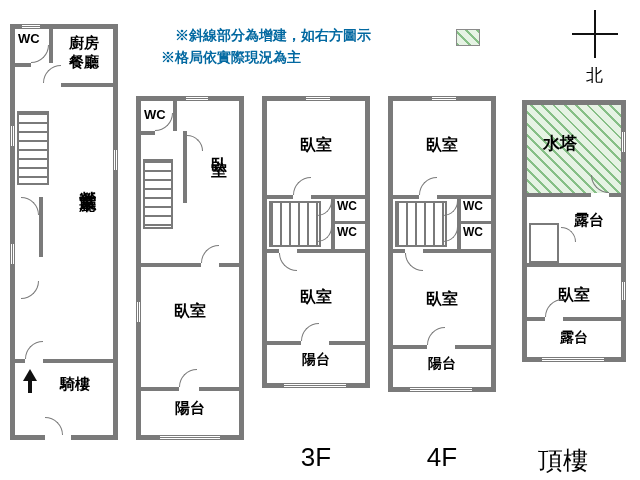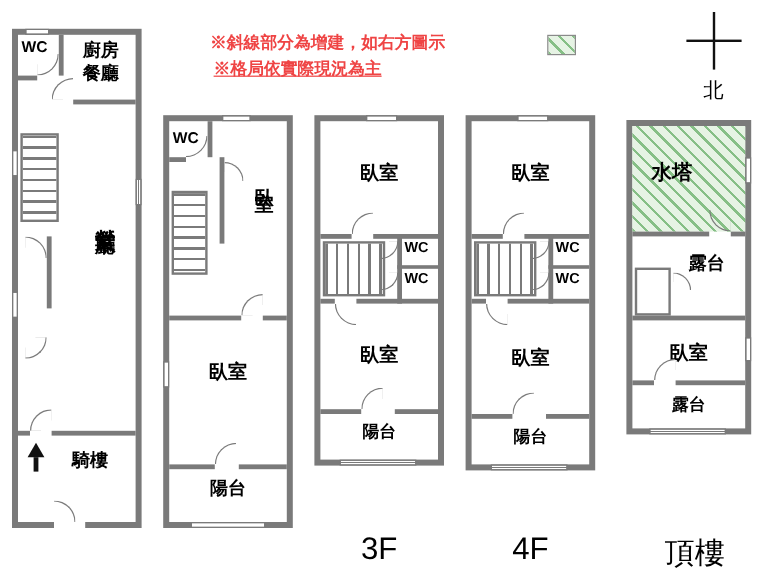--- a/index.html
+++ b/index.html
@@ -18,38 +18,38 @@
   .door { position:absolute; box-sizing:border-box; border:1.6px solid #7a7a7a; background:transparent; }
   .d-tl { border-right:none; border-bottom:none; border-radius:100% 0 0 0; }
   .d-tr { border-left:none;  border-bottom:none; border-radius:0 100% 0 0; }
   .d-bl { border-right:none; border-top:none;    border-radius:0 0 0 100%; }
   .d-br { border-left:none;  border-top:none;    border-radius:0 0 100% 0; }
   .win { position:absolute; box-sizing:border-box; border:1px solid #7a7a7a;
          background:linear-gradient(to bottom,#fff 0 42%,#7a7a7a 42% 58%,#fff 58% 100%); }
   .win.v { background:linear-gradient(to right,#fff 0 42%,#7a7a7a 42% 58%,#fff 58% 100%); }
   .hatch { position:absolute; background:repeating-linear-gradient(45deg,#86bf86 0 2px,#e6f3e4 2px 8px); }
   .swatch { border:1px solid #8a8a8a; }
-  .note { position:absolute; font-size:14px; font-weight:700; color:#ef4444; white-space:nowrap; }
+  .note { position:absolute; font-size:14px; font-weight:700; color:#0369a1; white-space:nowrap; }
   .floor-label { position:absolute; font-size:26px; color:#000; text-align:center; }
   .watermark { position:absolute; font-size:57px; font-weight:700; letter-spacing:1px;
                color:rgba(221,178,52,0.75); white-space:nowrap; z-index:60; }
   .arrow-head { position:absolute; width:0; height:0;
                 border-left:7px solid transparent; border-right:7px solid transparent;
                 border-bottom:12px solid #111; }
   .arrow-stem { position:absolute; background:#111; }
   .compass-line { position:absolute; background:#111; }
 </style>
 </head>
 <body>
 
 <div class="canvas">
 
   <div class="note" style="left:175px; top:27px;">※斜線部分為增建，如右方圖示</div>
   <div class="hatch swatch" style="left:456px; top:29px; width:22px; height:15px;"></div>
-  <div class="note" style="left:178px; top:49px;text-decoration:underline;">※格局依實際現況為主</div>
+  <div class="note" style="left:161px; top:49px;">※格局依實際現況為主</div>
 
   <div style="position:absolute; left:565px; top:6px; width:60px; height:88px;">
     <div class="compass-line" style="left:29px; top:4px; width:2px; height:48px;"></div>
     <div class="compass-line" style="left:7px; top:27px; width:46px; height:2px;"></div>
     <div style="position:absolute; left:21px; top:58px; font-size:17px;">北</div>
   </div>
 
   <div class="floor" style="left:10px; top:24px; width:108px; height:416px;">
     <div class="win" style="left:6px; top:-5px; width:20px; height:5px;"></div>
     <div class="win v" style="left:-5px; top:96px; width:5px; height:22px;"></div>
@@ -192,15 +192,15 @@
     <div class="room-label" style="left:0; top:224px; width:94px; font-size:14px;">露台</div>
 
     <div class="win v" style="left:94px; top:26px; width:5px; height:22px;"></div>
     <div class="win v" style="left:94px; top:176px; width:5px; height:20px;"></div>
     <div class="win" style="left:14px; top:252px; width:64px; height:5px;"></div>
   </div>
 
 
   <div class="floor-label" style="left:276px; top:442px; width:80px;">3F</div>
   <div class="floor-label" style="left:402px; top:442px; width:80px;">4F</div>
-  <div class="floor-label" style="left:534px; top:444px; width:90px; font-size:25px;">頂樓</div>
+  <div class="floor-label" style="left:518px; top:444px; width:90px; font-size:25px;">頂樓</div>
 
 </div>
 
 </body></html>

